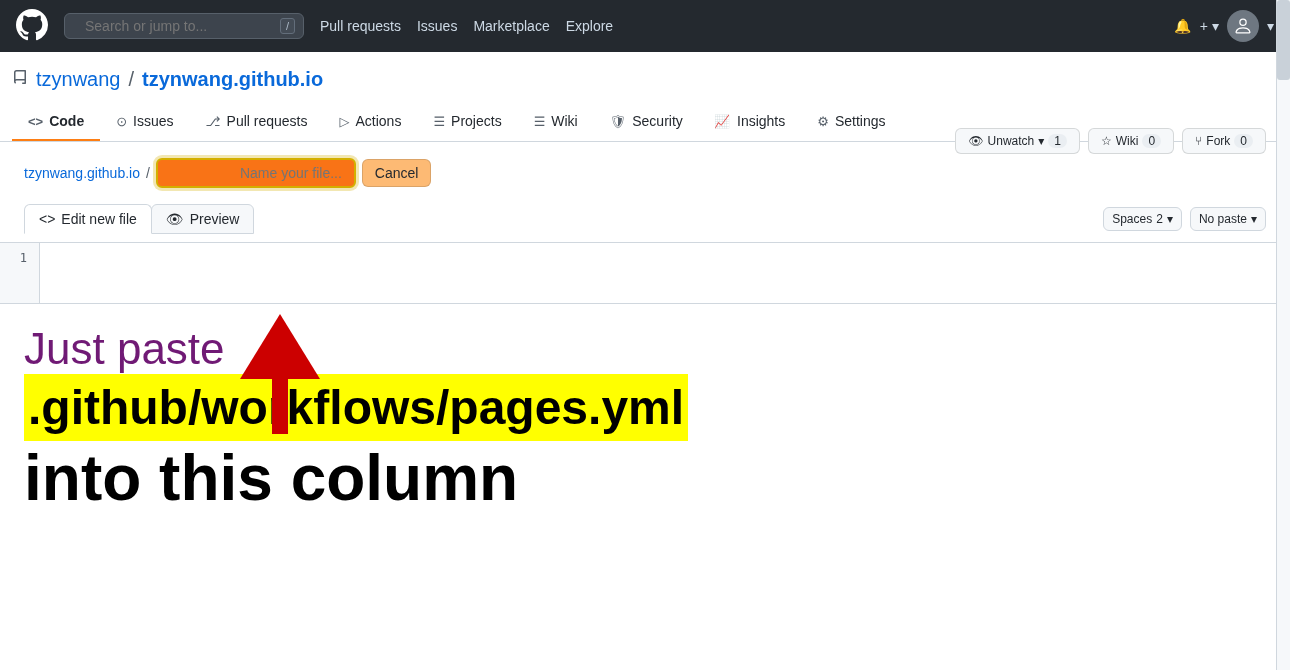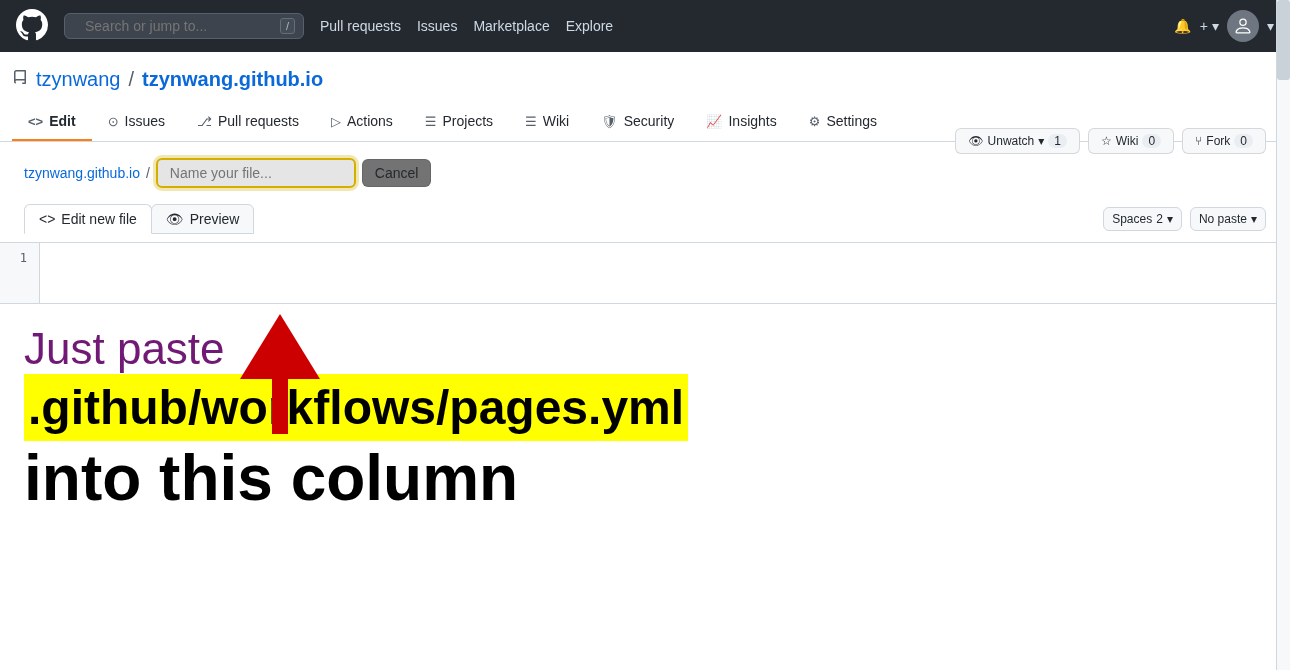--- a/index.html
+++ b/index.html
@@ -94,31 +94,32 @@
     .repo-tab .tab-icon { color: #57606a; font-size: 13px; }
 
     
     .file-header {
       padding: 16px 24px 8px 24px;
       display: flex; align-items: center; gap: 6px; flex-wrap: wrap;
     }
     .file-header a { color: #0969da; text-decoration: none; font-size: 14px; }
     .file-header .separator { color: #57606a; }
     .file-name-input {
-      background: #e5e5e5;
+      background: #f97316;
       border: 2px solid #d4af00;
       border-radius: 6px;
       padding: 5px 12px;
       font-size: 14px;
       outline: none;
       width: 200px;
       box-shadow: 0 0 0 3px rgba(212,175,0,0.3);
+      text-align: right;
     }
     .cancel-btn {
-      background: #737373; border: 1px solid rgba(27,31,36,0.15);
+      background: #fdba74; border: 1px solid rgba(27,31,36,0.15);
       border-radius: 6px; padding: 5px 12px; font-size: 14px; cursor: pointer;
       color: #24292f;
     }
 
     
     .editor-toolbar {
       padding: 8px 24px;
       border-bottom: 1px solid #d0d7de;
       display: flex; align-items: center; justify-content: space-between;
     }
@@ -249,21 +250,21 @@
     <button class="repo-action-btn">
       <span>⑂</span>
       <span>Fork</span>
       <span class="count">0</span>
     </button>
   </div>
 
   <div class="repo-tabs">
     <a href="#" class="repo-tab active">
       <span class="tab-icon">&lt;&gt;</span>
-      <span>Edit</span>
+      <span>Code</span>
     </a>
     <a href="#" class="repo-tab">
       <span class="tab-icon">⊙</span>
       <span>Issues</span>
     </a>
     <a href="#" class="repo-tab">
       <span class="tab-icon">⎇</span>
       <span>Pull requests</span>
     </a>
     <a href="#" class="repo-tab">

